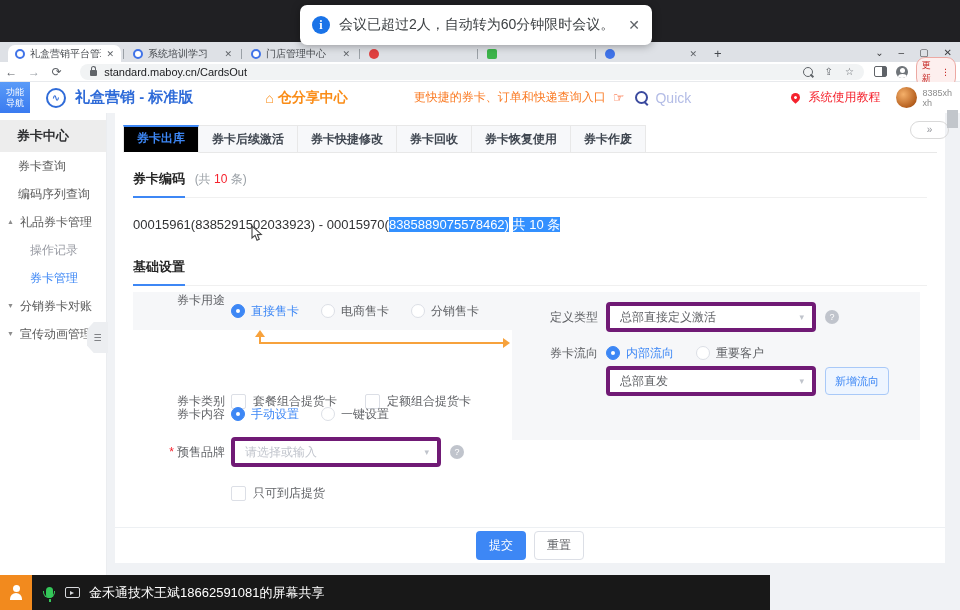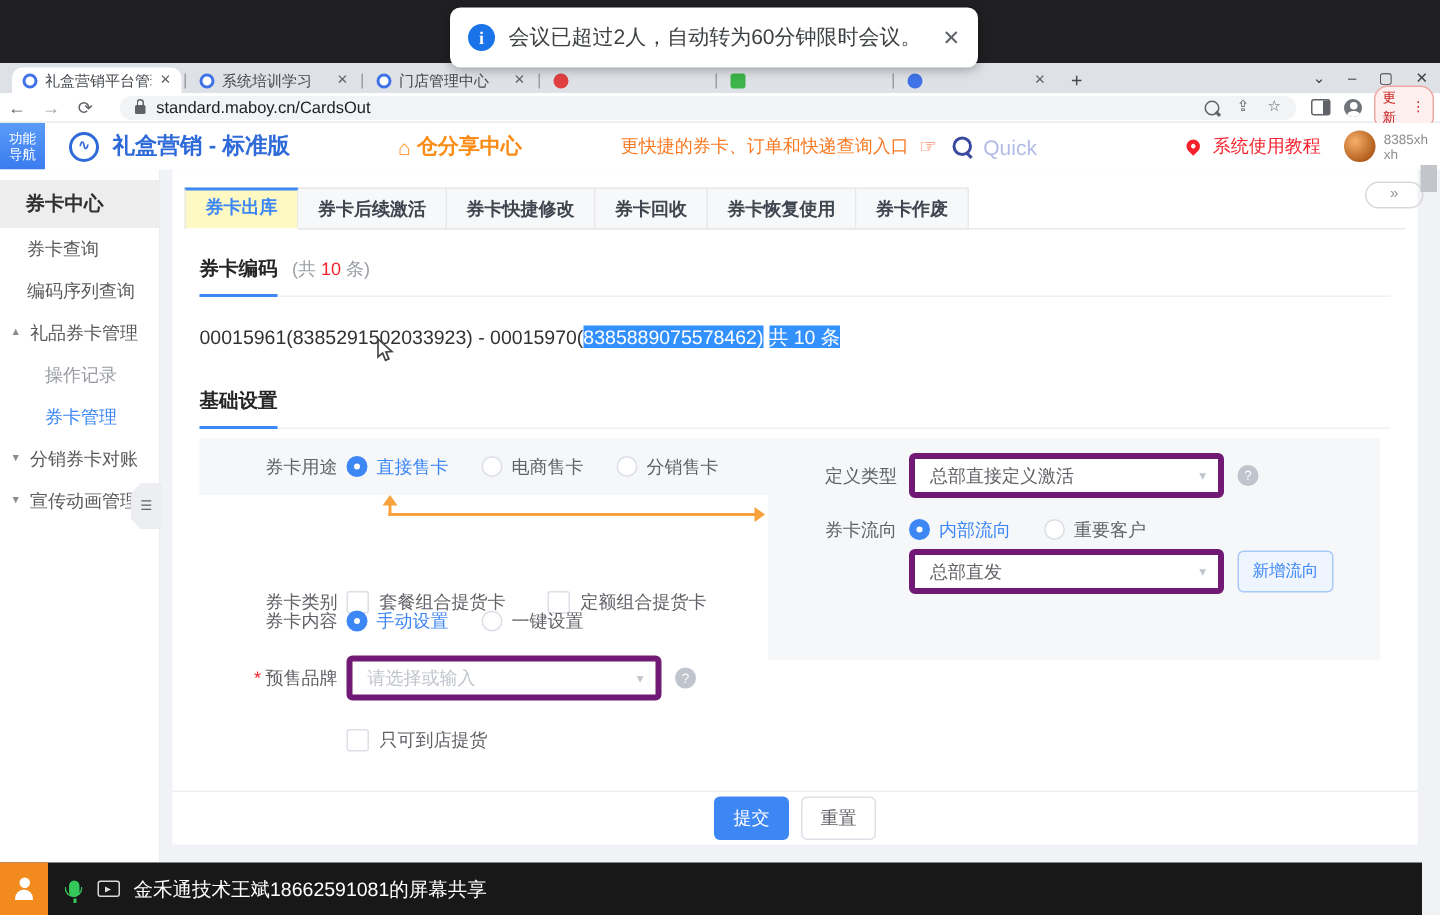--- a/index.html
+++ b/index.html
@@ -80,32 +80,32 @@
     clip-path:polygon(32% 0,100% 0,100% 100%,32% 100%,0 76%,0 24%);display:flex;align-items:center;justify-content:center;
     color:#606266;font-size:9px;}
   
   #card{position:absolute;left:115px;top:113px;width:830px;height:449px;background:#fff;}
   .collapse-pill{position:absolute;left:795px;top:8px;width:37px;height:16px;border:1px solid #d9d9d9;border-radius:9px;
     color:#909399;font-size:10px;text-align:center;line-height:15px;}
   .mtabs{position:absolute;left:8px;right:8px;top:12px;height:28px;display:flex;border-bottom:1px solid #e8e8e8;box-sizing:border-box;}
   .mtab{border:1px solid #e8e8e8;border-left-width:0;background:#f7f8fa;padding:0 13px;font-size:12px;font-weight:bold;
     color:#3f4650;height:28px;line-height:26px;box-sizing:border-box;margin-bottom:-1px;cursor:pointer;}
   .mtab:first-child{border-left-width:1px;}
-  .mtab.active{background:#fef9c3;color:#3d87f5;border-top:2px solid #3d87f5;border-bottom-color:#fff;line-height:23px;}
+  .mtab.active{background:#000000;color:#3d87f5;border-top:2px solid #3d87f5;border-bottom-color:#fff;line-height:23px;}
   .sec-head{position:absolute;left:18px;right:18px;border-bottom:1px solid #f0f0f0;padding-bottom:9px;font-size:13px;}
   .sec-head .t{font-weight:bold;color:#262626;position:relative;display:inline-block;}
   .sec-head .t::after{content:"";position:absolute;left:0;right:0;bottom:-10px;height:2px;background:#3d87f5;}
   .sec-note{color:#9aa0a6;font-size:12px;margin-left:6px;}
   .sec-note .red{color:#f5222d;}
   #codes-head{top:57px;}
   #basic-head{top:145px;}
   .code-line{position:absolute;left:18px;top:103px;font-size:13px;color:#303133;white-space:nowrap;}
   .hl{background:#3390ff;color:#fff;}
   .cursor-svg{position:absolute;left:136px;top:112px;}
-  .gray-band{position:absolute;left:18px;top:179px;width:379px;height:38px;background:#f6f7f9;display:flex;align-items:center;}
+  .gray-band{position:absolute;left:18px;top:179px;width:379px;height:38px;background:#f6f7f9;display:flex;}
   .rpanel{position:absolute;left:397px;top:179px;width:408px;height:148px;background:#f6f7f9;}
   .frow{position:absolute;left:18px;display:flex;align-items:center;font-size:12px;color:#606266;white-space:nowrap;}
   .flabel{width:92px;text-align:right;margin-right:6px;flex:0 0 92px;color:#606266;}
   .rd{width:14px;height:14px;border-radius:50%;border:1px solid #dcdfe6;background:#fff;box-sizing:border-box;margin-right:6px;flex:0 0 14px;}
   .rd.on{background:#3d87f5;border-color:#3d87f5;position:relative;}
   .rd.on::after{content:"";position:absolute;left:4px;top:4px;width:4px;height:4px;border-radius:50%;background:#fff;}
   .opt{margin-right:22px;display:flex;align-items:center;}
   .opt .lb{color:#606266;}
   .opt.sel .lb{color:#3d87f5;}
   .cb{width:13px;height:13px;border:1px solid #dcdfe6;border-radius:2px;background:#fff;margin-right:7px;flex:0 0 13px;}
@@ -124,21 +124,21 @@
   .arrow-up{position:absolute;left:140px;top:217px;width:0;height:0;border-left:5px solid transparent;border-right:5px solid transparent;border-bottom:7px solid #f7a23c;}
   .arrow-v{position:absolute;left:144px;top:223px;width:2px;height:8px;background:#f7a23c;}
   .arrow-h{position:absolute;left:144px;top:229px;width:245px;height:2px;background:#f7a23c;}
   .arrow-right{position:absolute;left:388px;top:225px;width:0;height:0;border-top:5px solid transparent;border-bottom:5px solid transparent;border-left:7px solid #f7a23c;}
   .card-footer{position:absolute;left:0;right:0;top:414px;height:35px;background:#fff;border-top:1px solid #edf0f3;
     display:flex;align-items:center;justify-content:center;gap:8px;}
   .btn-primary{background:#3d87f5;color:#fff;border:none;border-radius:4px;font-size:12px;padding:6px 13px;cursor:pointer;}
   .btn-plain{background:#fff;color:#606266;border:1px solid #dcdfe6;border-radius:4px;font-size:12px;padding:5px 12px;cursor:pointer;}
   .scroll-thumb{position:absolute;left:947px;top:110px;width:11px;height:18px;background:#c2c6cb;}
   
-  #bottombar{position:absolute;left:0;top:575px;width:948px;height:35px;background:#181818;display:flex;align-items:center;}
+  #bottombar{position:absolute;left:0;top:575px;width:770px;height:35px;background:#181818;display:flex;align-items:center;}
   .obox{width:32px;height:35px;background:#f28a1e;display:flex;align-items:center;justify-content:center;flex:0 0 32px;}
   .wperson{position:relative;width:16px;height:15px;}
   .wperson::before{content:"";position:absolute;left:4.5px;top:0;width:7px;height:7px;border-radius:50%;background:#fff;}
   .wperson::after{content:"";position:absolute;left:2px;top:8px;width:12px;height:7px;border-radius:6px 6px 0 0;background:#fff;}
   .mic{position:relative;width:7px;height:11px;background:#34c759;border-radius:4px;margin-left:14px;flex:0 0 7px;}
   .mic::before{content:"";position:absolute;left:-3.5px;top:4px;width:12px;height:7px;border:1.5px solid #34c759;border-top:none;border-radius:0 0 8px 8px;box-sizing:border-box;}
   .mic::after{content:"";position:absolute;left:2.5px;bottom:-4px;width:2px;height:3px;background:#34c759;}
   .scr{width:15px;height:11px;border:1.5px solid #d7d9dc;border-radius:2px;box-sizing:border-box;margin-left:12px;position:relative;flex:0 0 15px;}
   .scr::after{content:"";position:absolute;left:4px;top:2.5px;width:0;height:0;border-top:2.5px solid transparent;border-bottom:2.5px solid transparent;border-left:4px solid #d7d9dc;}
   .share-txt{color:#fff;font-size:13px;margin-left:9px;white-space:nowrap;}

